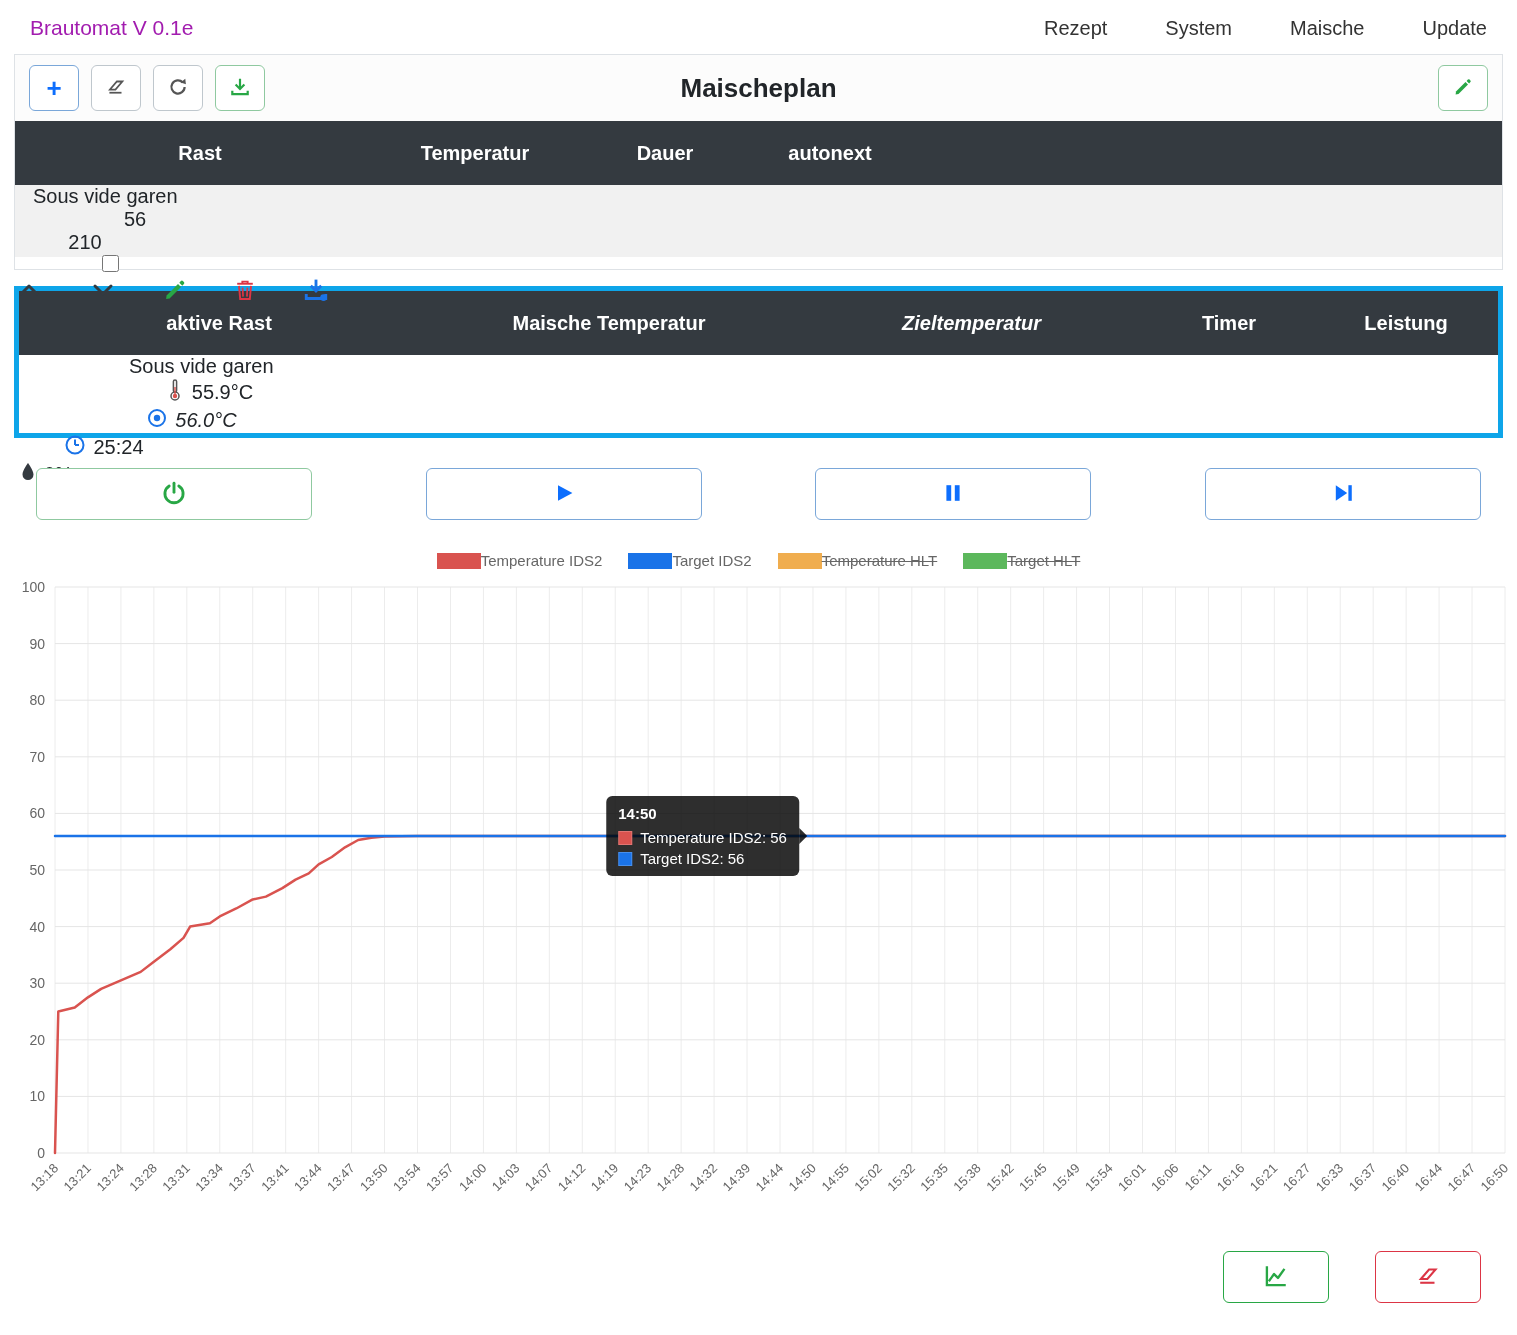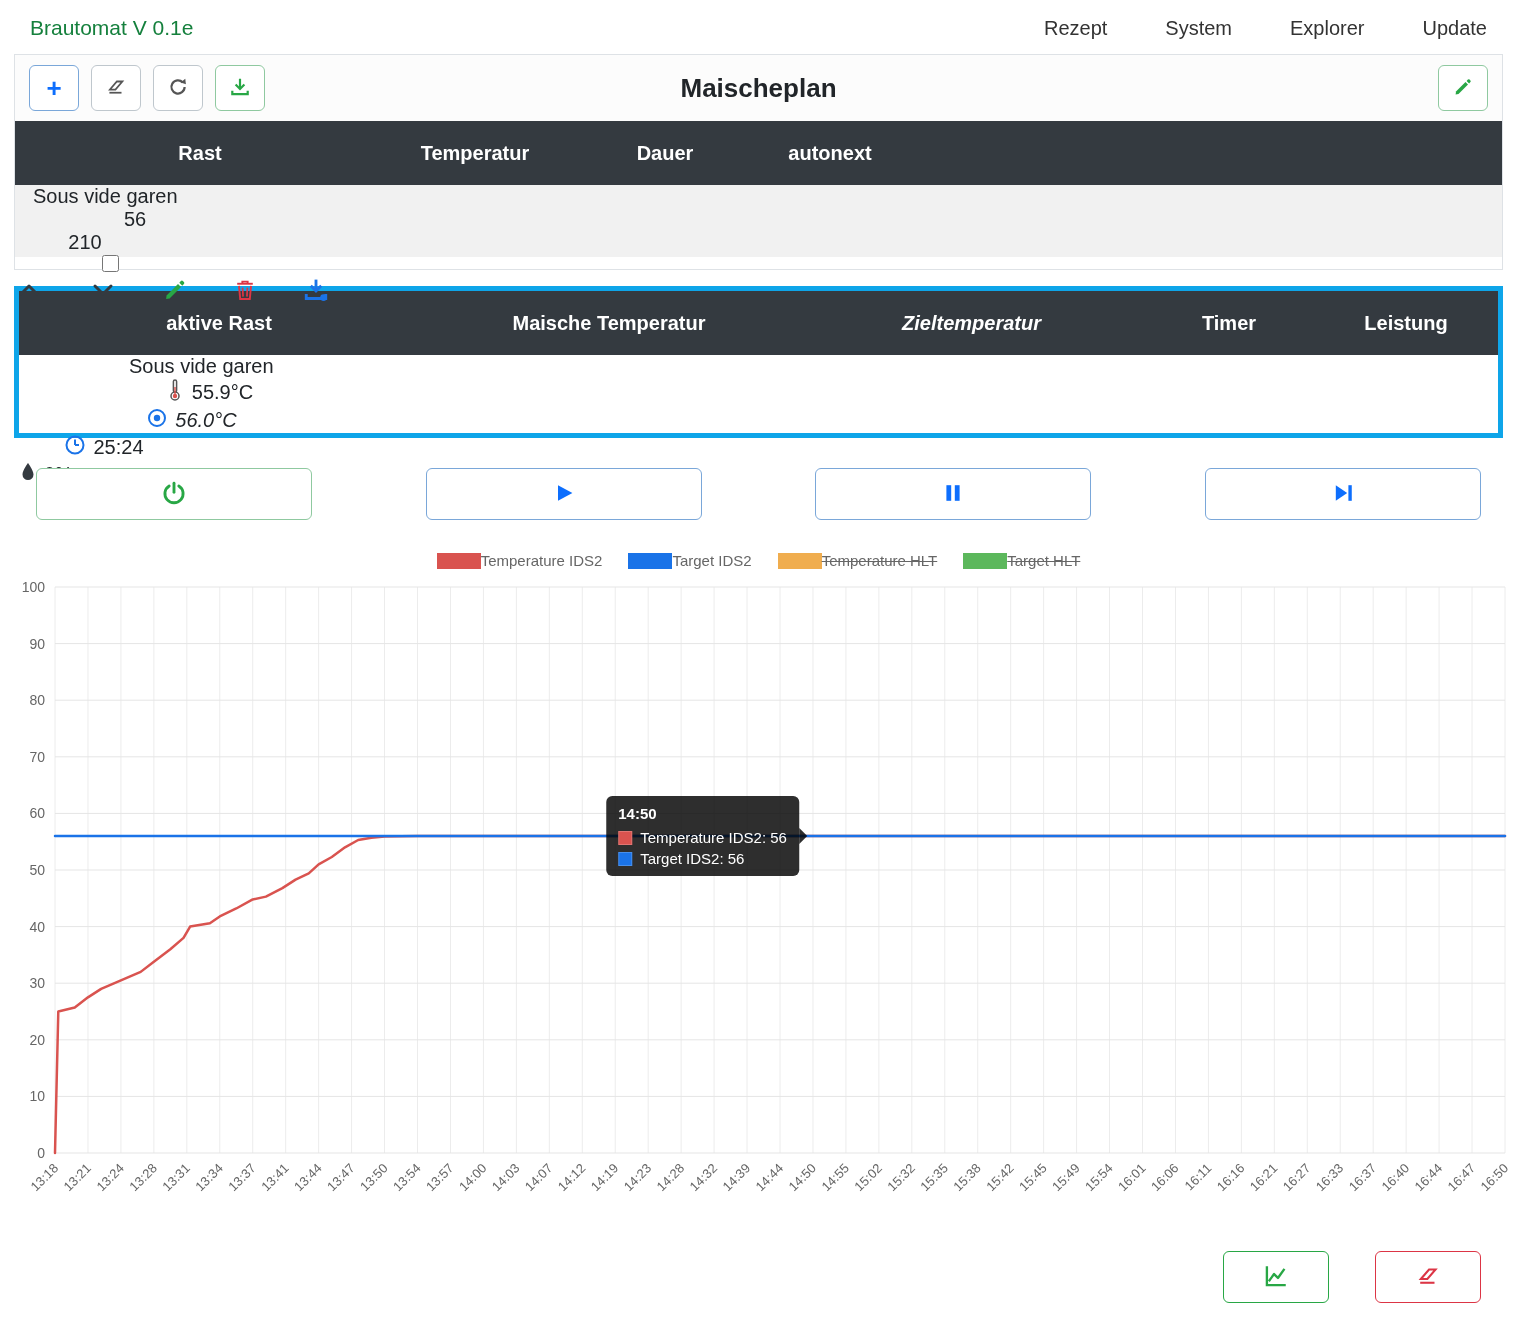--- a/index.html
+++ b/index.html
@@ -7,21 +7,21 @@
     width: 1517px;
     background: #ffffff;
     font-family: "Liberation Sans", sans-serif;
     color: #212529;
   }
   
   .top-header {
     display: flex; align-items: center; justify-content: space-between;
     padding: 16px 30px 14px 30px;
   }
-  .app-title { font-size: 21px; color: #15803d; }
+  .app-title { font-size: 21px; color: #a21caf; }
   .top-nav { display: flex; gap: 58px; }
   .top-nav a { font-size: 20px; color: #333; text-decoration: none; cursor: pointer; }
 
   
   .panel { margin: 0 14px 0 14px; border: 1px solid #dee2e6; background: #fff; }
 
   
   .toolbar { position: relative; display: flex; align-items: center; gap: 12px; padding: 10px 14px; background: #fcfcfc; }
   .tb-btn {
     width: 50px; height: 46px; background: #fff; border-radius: 6px;
@@ -108,21 +108,21 @@
   input[type="checkbox"] { width: 17px; height: 17px; cursor: pointer; }
 </style>
 </head>
 <body>
 
 <div class="top-header">
   <div class="app-title">Brautomat V 0.1e</div>
   <div class="top-nav">
     <a>Rezept</a>
     <a>System</a>
-    <a>Explorer</a>
+    <a>Maische</a>
     <a>Update</a>
   </div>
 </div>
 
 <div class="panel">
   <div class="toolbar">
     <button class="tb-btn blue-border">
       <span style="color:#0d6efd;font-size:26px;font-weight:bold;line-height:1;">+</span>
     </button>
     <button class="tb-btn gray-border">

